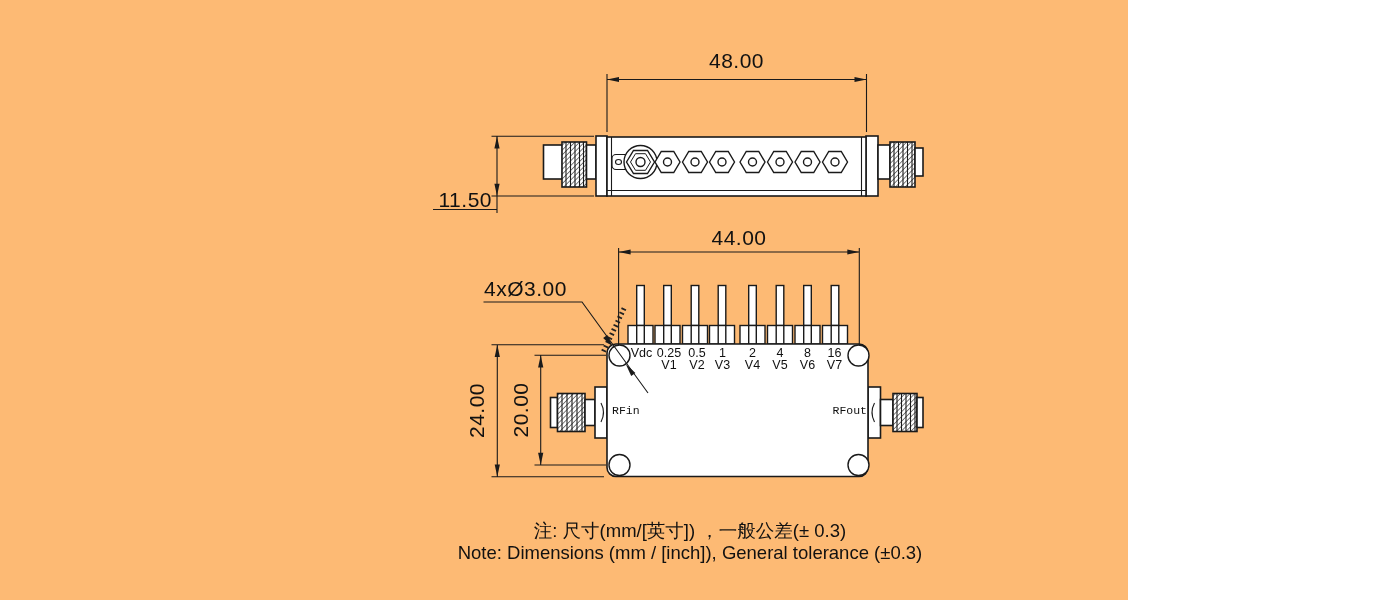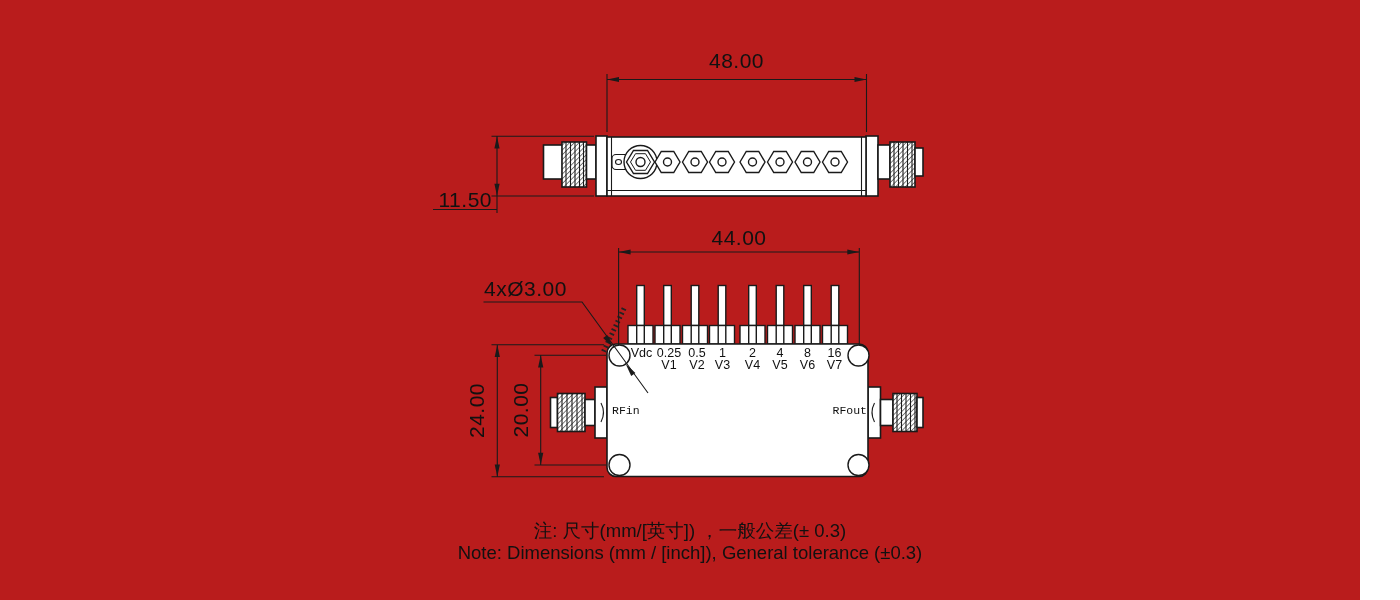--- a/index.html
+++ b/index.html
@@ -1,16 +1,16 @@
 <!DOCTYPE html>
 <html><head>
 <meta charset="utf-8">
 <style>
   html,body{margin:0;padding:0;background:#ffffff;}
-  .canvas{position:relative;width:1360px;height:600px;background:#b91c1c;overflow:hidden;
+  .canvas{position:relative;width:1128px;height:600px;background:#fdba74;overflow:hidden;
           font-family:"Liberation Sans","DejaVu Sans",sans-serif;}
   svg{display:block;}
   text{fill:#111111;}
   .dim-text{font-size:21px;font-family:"Liberation Sans",sans-serif;letter-spacing:0.5px;}
   .pin-text{font-size:12.5px;font-family:"Liberation Sans",sans-serif;}
   .rf-text{font-size:11.5px;font-family:"Liberation Mono","DejaVu Sans Mono",monospace;}
   .note-text{font-size:18.5px;font-family:"Liberation Sans","DejaVu Sans",sans-serif;}
   .part{fill:#ffffff;stroke:#1a1a1a;stroke-width:1.6;}
   .thin{fill:none;stroke:#1a1a1a;stroke-width:1.1;}
   .dim{fill:none;stroke:#1a1a1a;stroke-width:1.1;}

